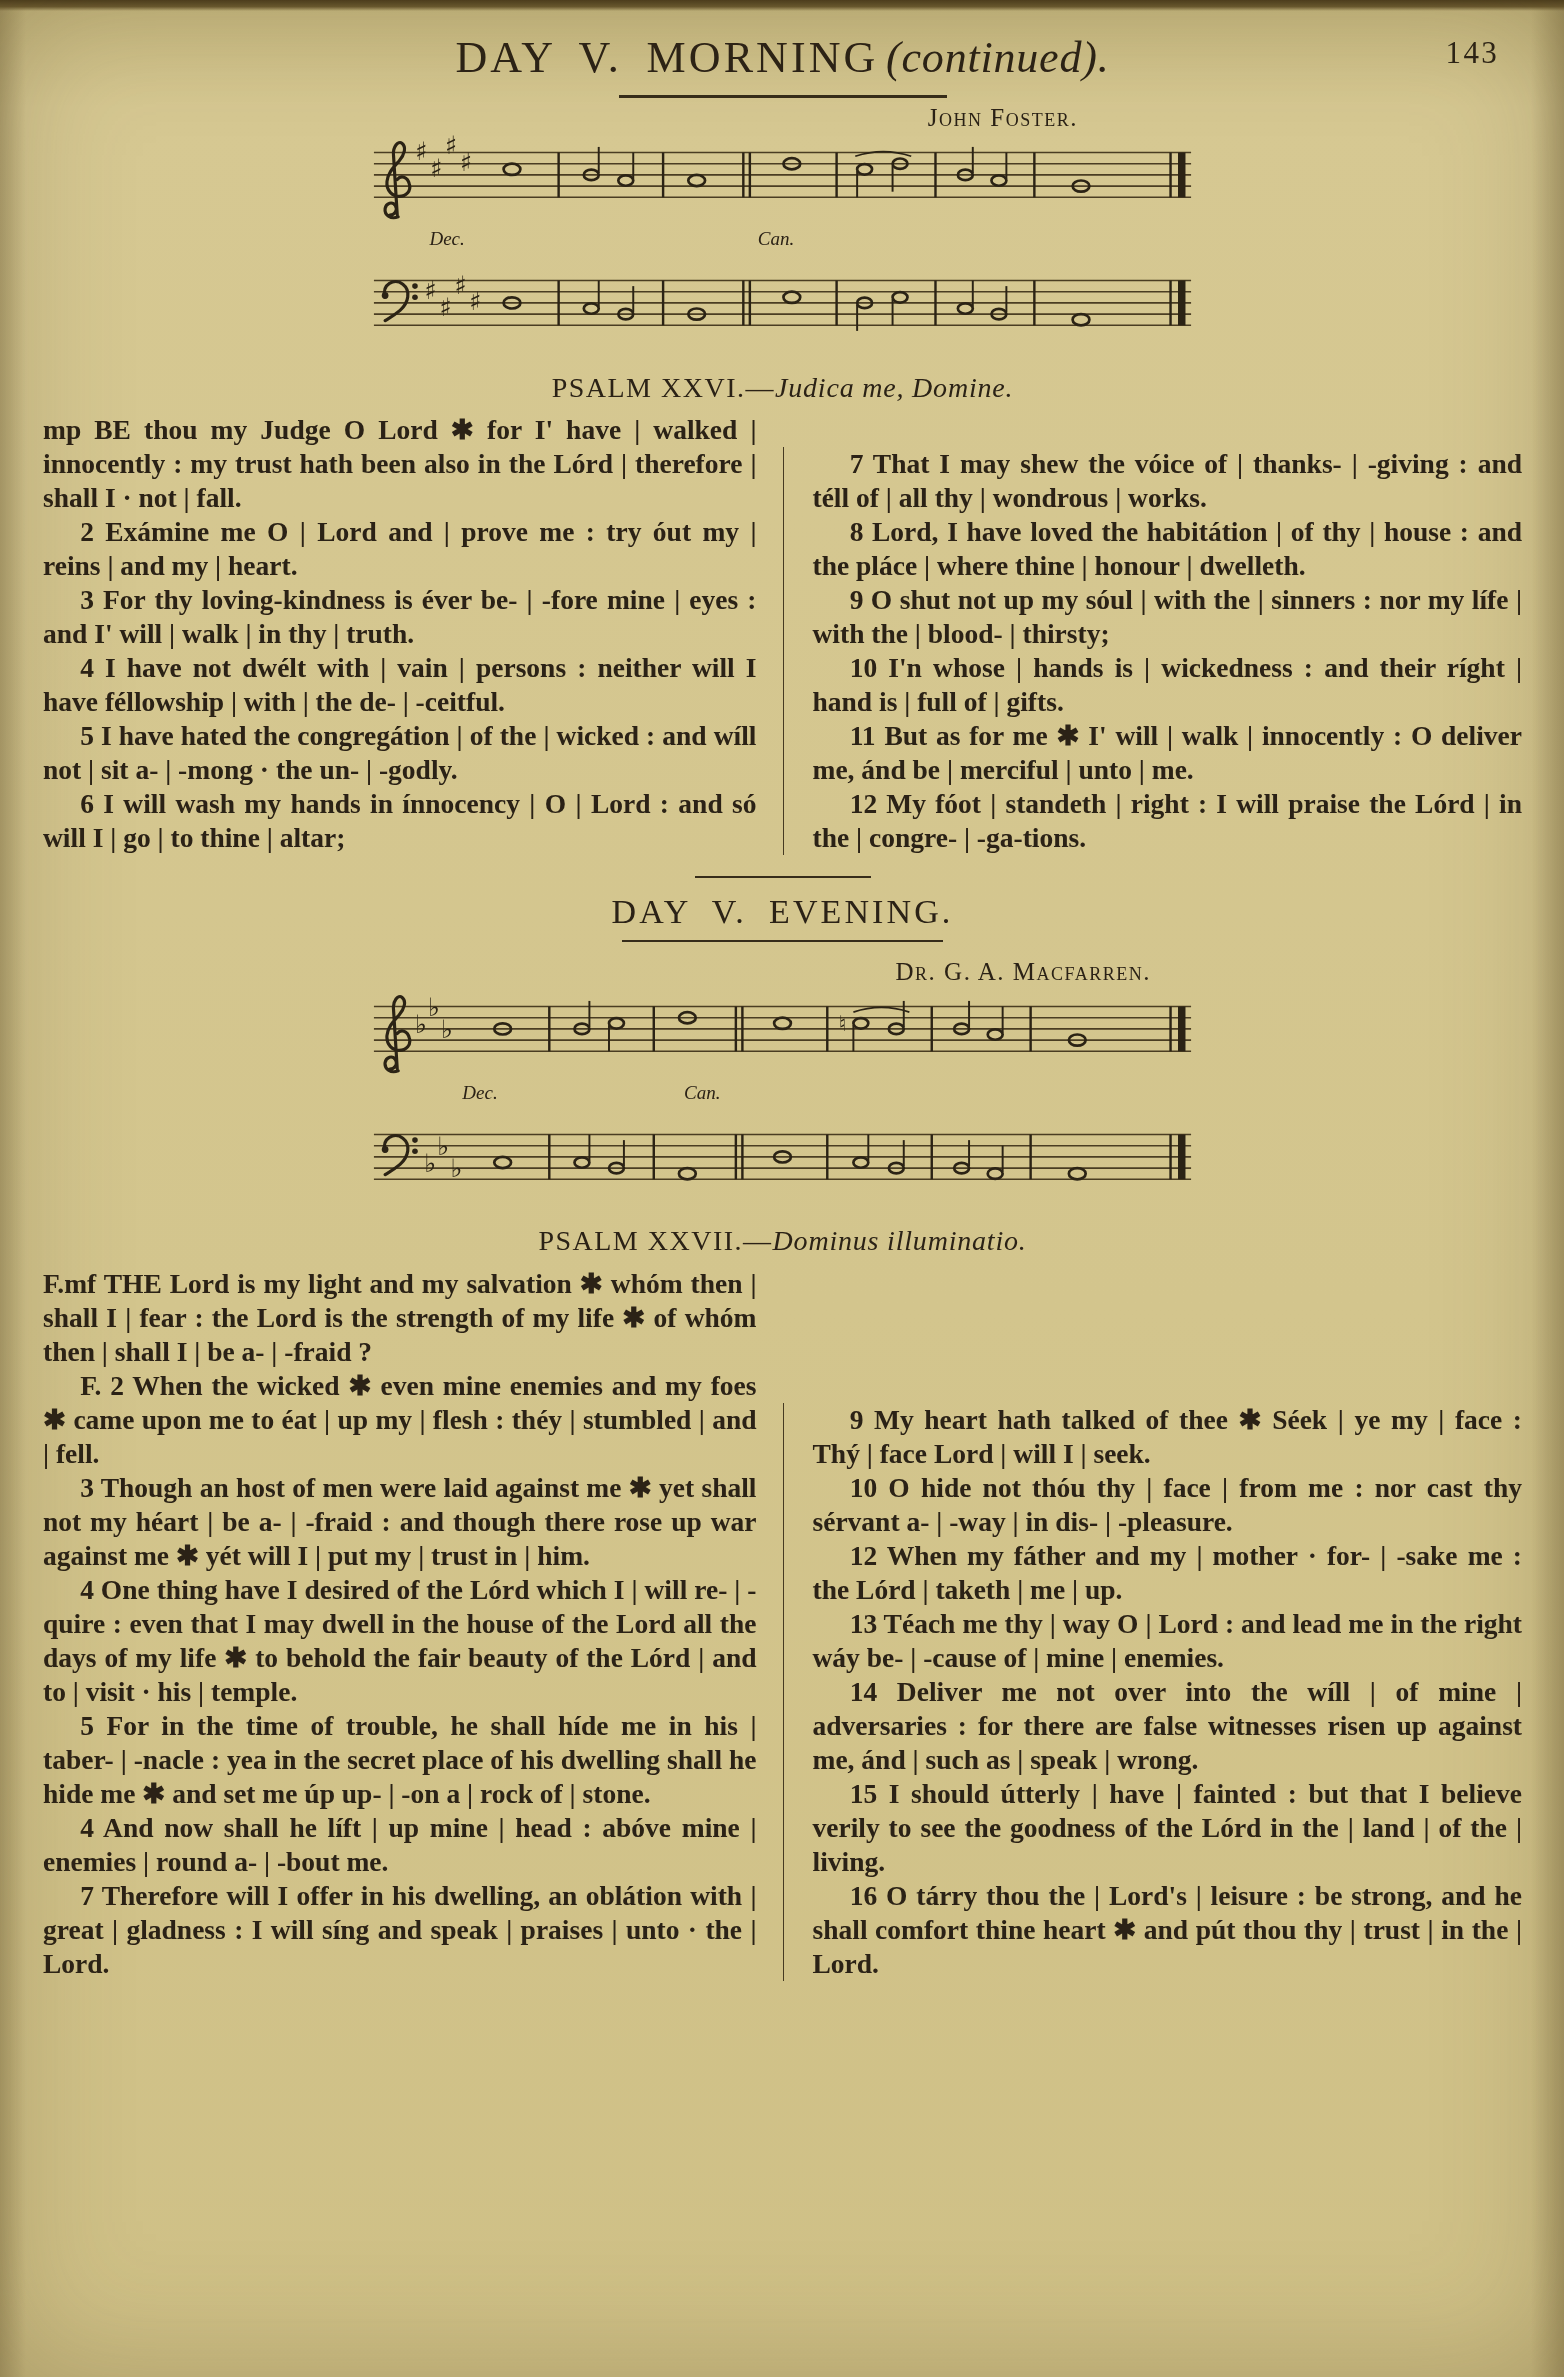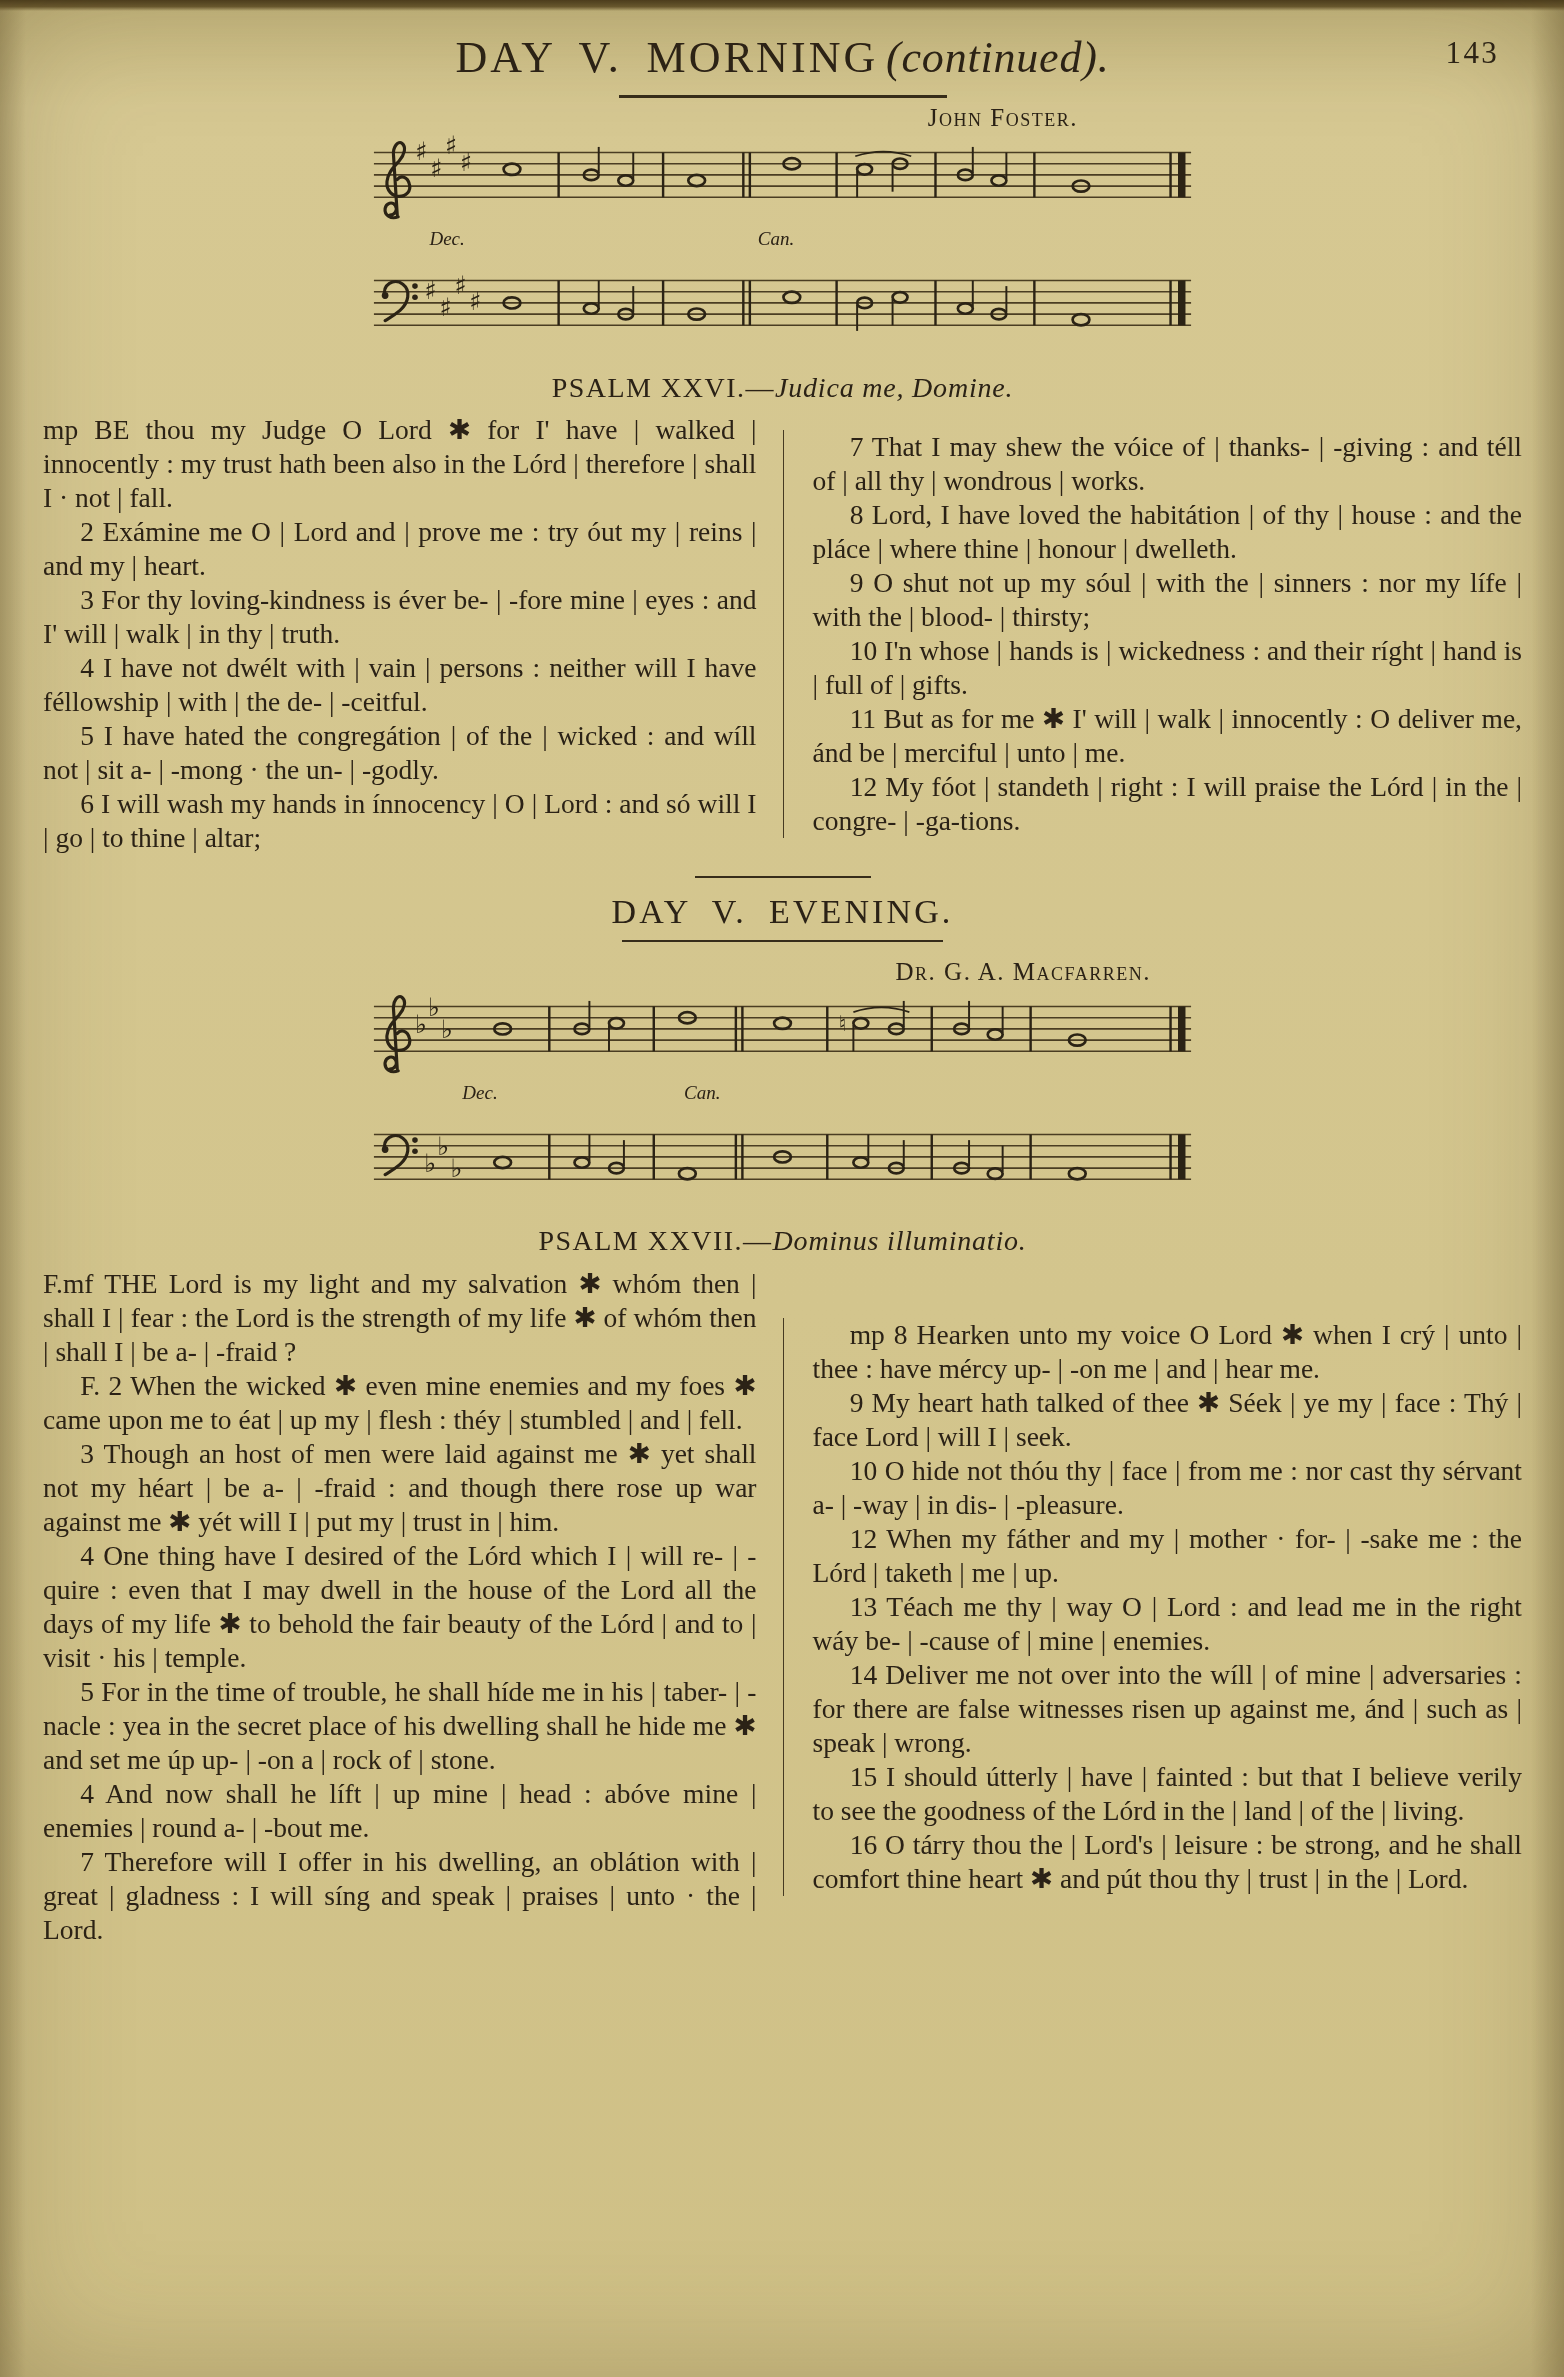--- a/index.html
+++ b/index.html
@@ -40,21 +40,21 @@
   svg .slur    { fill:none; stroke:#2b2315; stroke-width:1.8; }
   svg .finalbar{ fill:#2b2315; }
   svg .acc     { font-family:"DejaVu Sans", sans-serif; font-size:27px; fill:#2b2315; }
   svg .accsm   { font-family:"DejaVu Sans", sans-serif; font-size:23px; fill:#2b2315; }
 
   
   .psalm-heading { margin:18.3px 0 9.2px; text-align:center; font-weight:normal; font-size:28px; letter-spacing:1.5px; }
   .psalm-heading .latin { font-style:italic; letter-spacing:0.8px;margin-top:36px; }
 
   
-  .psalm-text { display:flex; align-items:center; padding:0 43px; }
+  .psalm-text { display:flex; align-items:flex-end; padding:0 43px;font-weight:bold; }
   .col { width:50%; font-size:27.5px; line-height:34px; text-align:justify; }
   .col.left  { padding-right:26px; }
   .col.right { border-left:1.5px solid #463a22; padding-left:29px; }
   .verse { margin:0; text-indent:1.35em; }
   .verse.first { text-indent:0; }
 
   
   .section-rule { width:176px; height:1.5px; background:#362c1a; margin:21.4px auto 15.3px; }
   .evening-heading { text-align:center; font-size:34px; letter-spacing:3.1px; word-spacing:10.7px; margin:0 0 4.6px; font-weight:normal; }
   .pre-composer-rule { width:321px; height:1.5px; background:#362c1a; margin:9.2px auto 0; }
@@ -313,21 +313,20 @@
     <div class="col left">
         <p class="verse first">F.mf THE Lord is my light and my salvation ✱ whóm then | shall I | fear : the Lord is the strength of my life ✱ of whóm then | shall I | be a- | -fraid ?</p>
         <p class="verse">F. 2 When the wicked ✱ even mine enemies and my foes ✱ came upon me to éat | up my | flesh : théy | stumbled | and | fell.</p>
         <p class="verse">3 Though an host of men were laid against me ✱ yet shall not my héart | be a- | -fraid : and though there rose up war against me ✱ yét will I | put my | trust in | him.</p>
         <p class="verse">4 One thing have I desired of the Lórd which I | will re- | -quire : even that I may dwell in the house of the Lord all the days of my life ✱ to behold the fair beauty of the Lórd | and to | visit · his | temple.</p>
         <p class="verse">5 For in the time of trouble, he shall híde me in his | taber- | -nacle : yea in the secret place of his dwelling shall he hide me ✱ and set me úp up- | -on a | rock of | stone.</p>
         <p class="verse">4 And now shall he líft | up mine | head : abóve mine | enemies | round a- | -bout me.</p>
         <p class="verse">7 Therefore will I offer in his dwelling, an oblátion with | great | gladness : I will síng and speak | praises | unto · the | Lord.</p>
       </div>
     <div class="col right">
-        <p class="verse">mp 8 Hearken unto my voice O Lord ✱ when I crý | unto | thee : have mércy up- | -on me | and | hear me.</p>
         <p class="verse">9 My heart hath talked of thee ✱ Séek | ye my | face : Thý | face Lord | will I | seek.</p>
         <p class="verse">10 O hide not thóu thy | face | from me : nor cast thy sérvant a- | -way | in dis- | -pleasure.</p>
         <p class="verse">12 When my fáther and my | mother · for- | -sake me : the Lórd | taketh | me | up.</p>
         <p class="verse">13 Téach me thy | way O | Lord : and lead me in the right wáy be- | -cause of | mine | enemies.</p>
         <p class="verse">14 Deliver me not over into the wíll | of mine | adversaries : for there are false witnesses risen up against me, ánd | such as | speak | wrong.</p>
         <p class="verse">15 I should útterly | have | fainted : but that I believe verily to see the goodness of the Lórd in the | land | of the | living.</p>
         <p class="verse">16 O tárry thou the | Lord's | leisure : be strong, and he shall comfort thine heart ✱ and pút thou thy | trust | in the | Lord.</p>
       </div>
   </section>
 </div>

